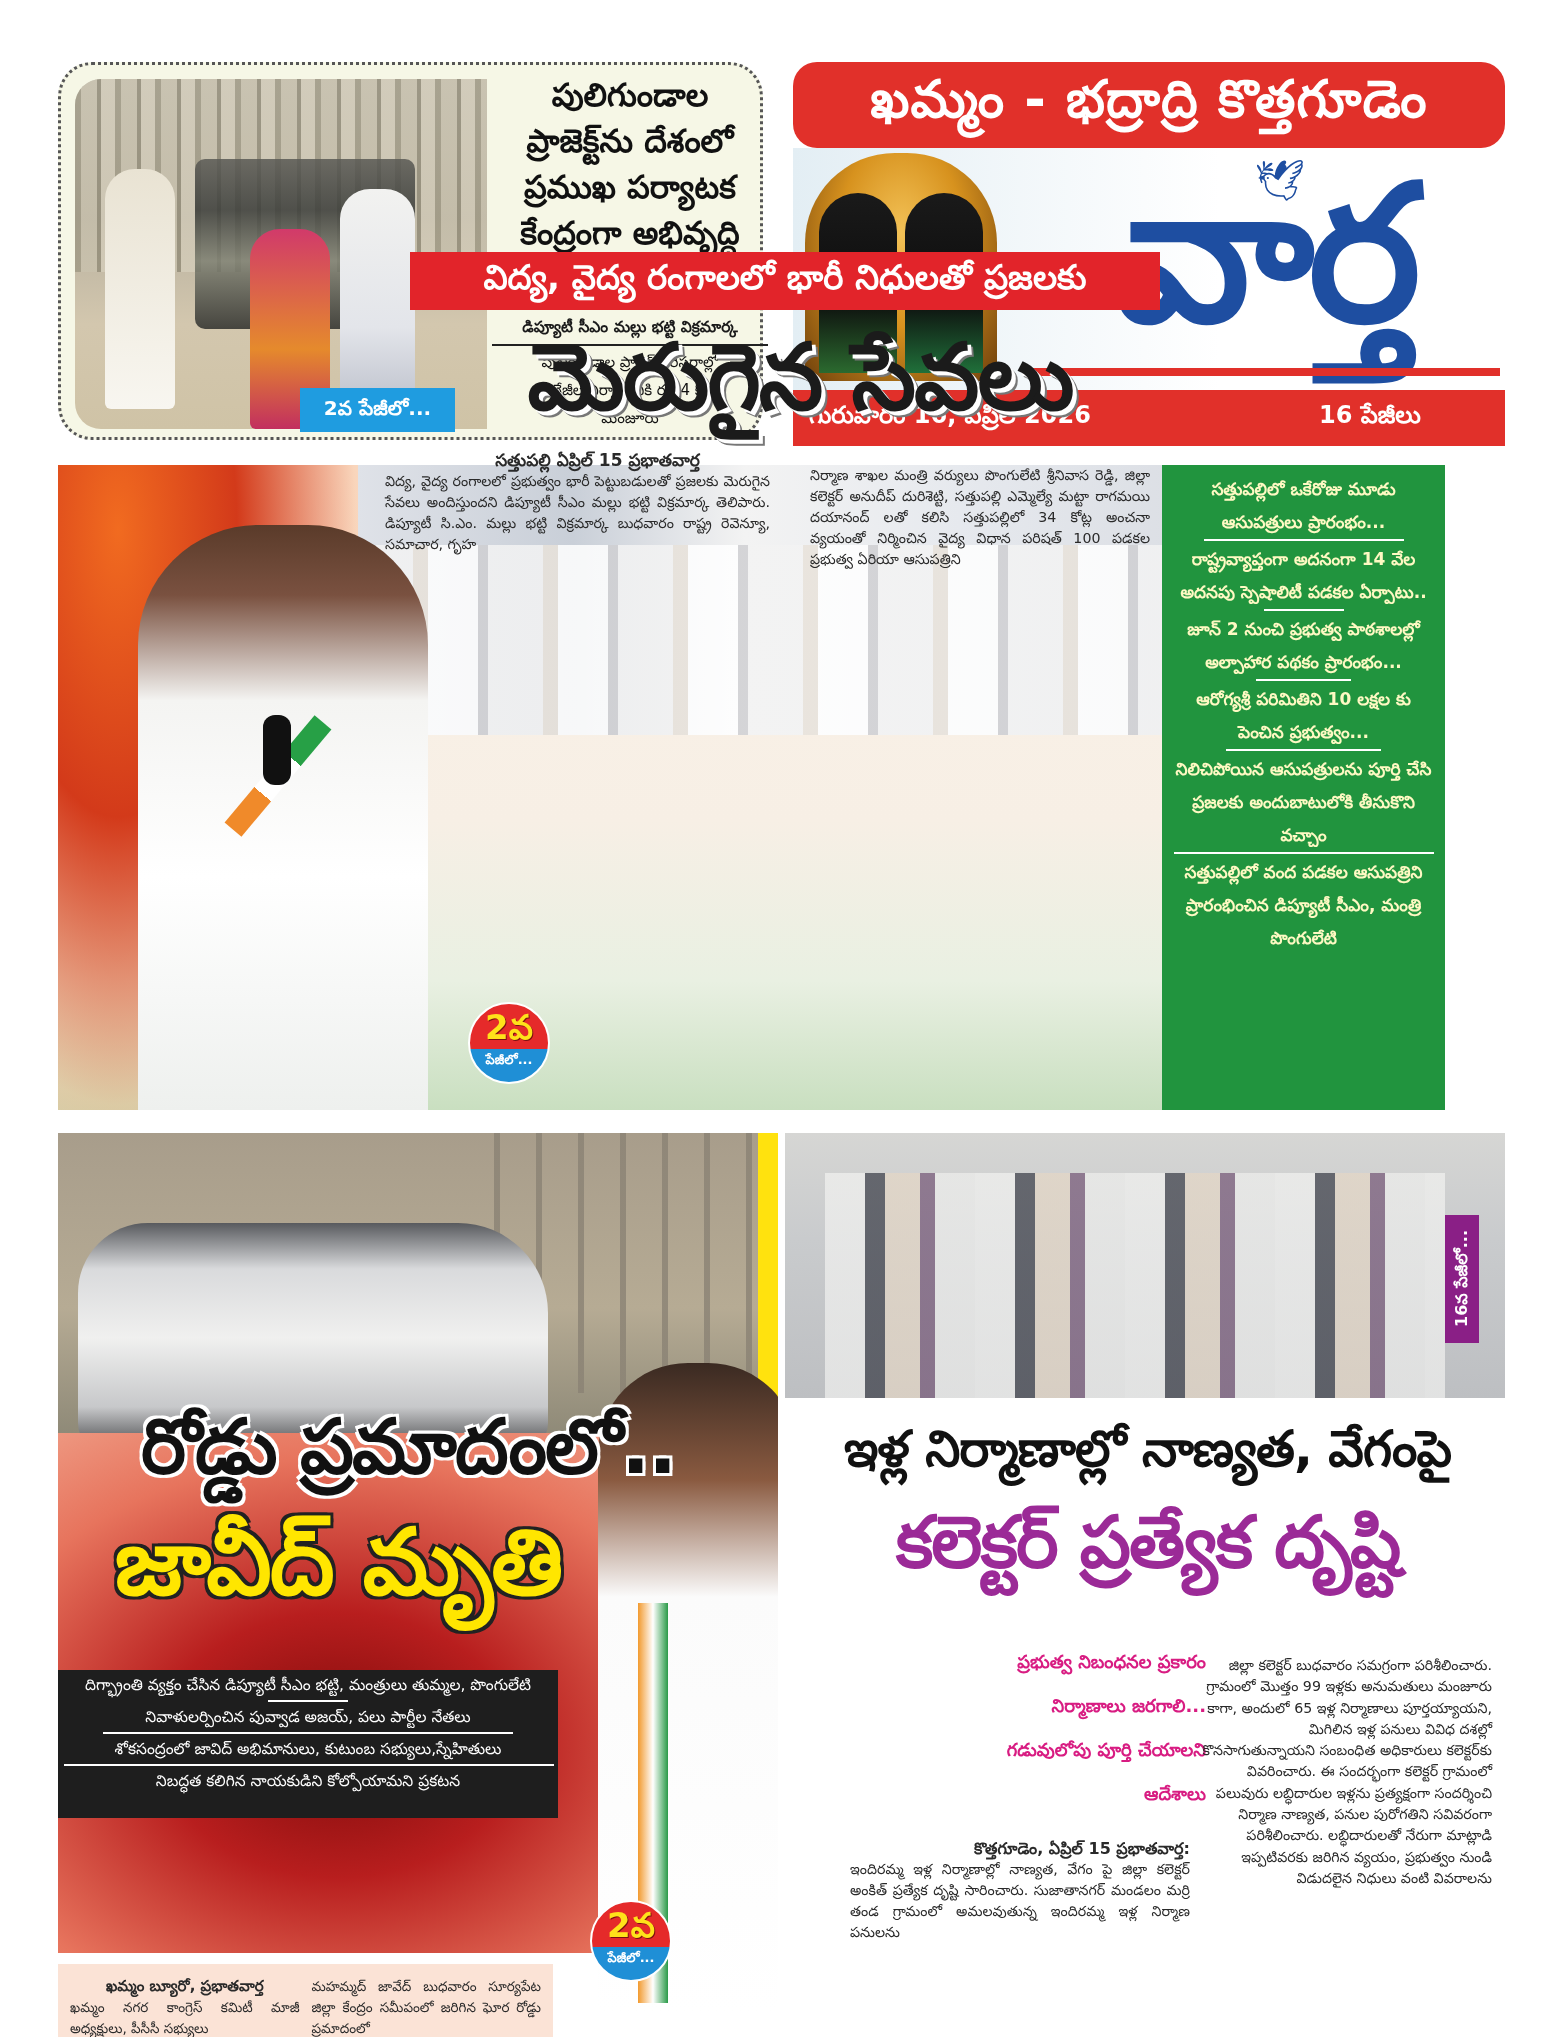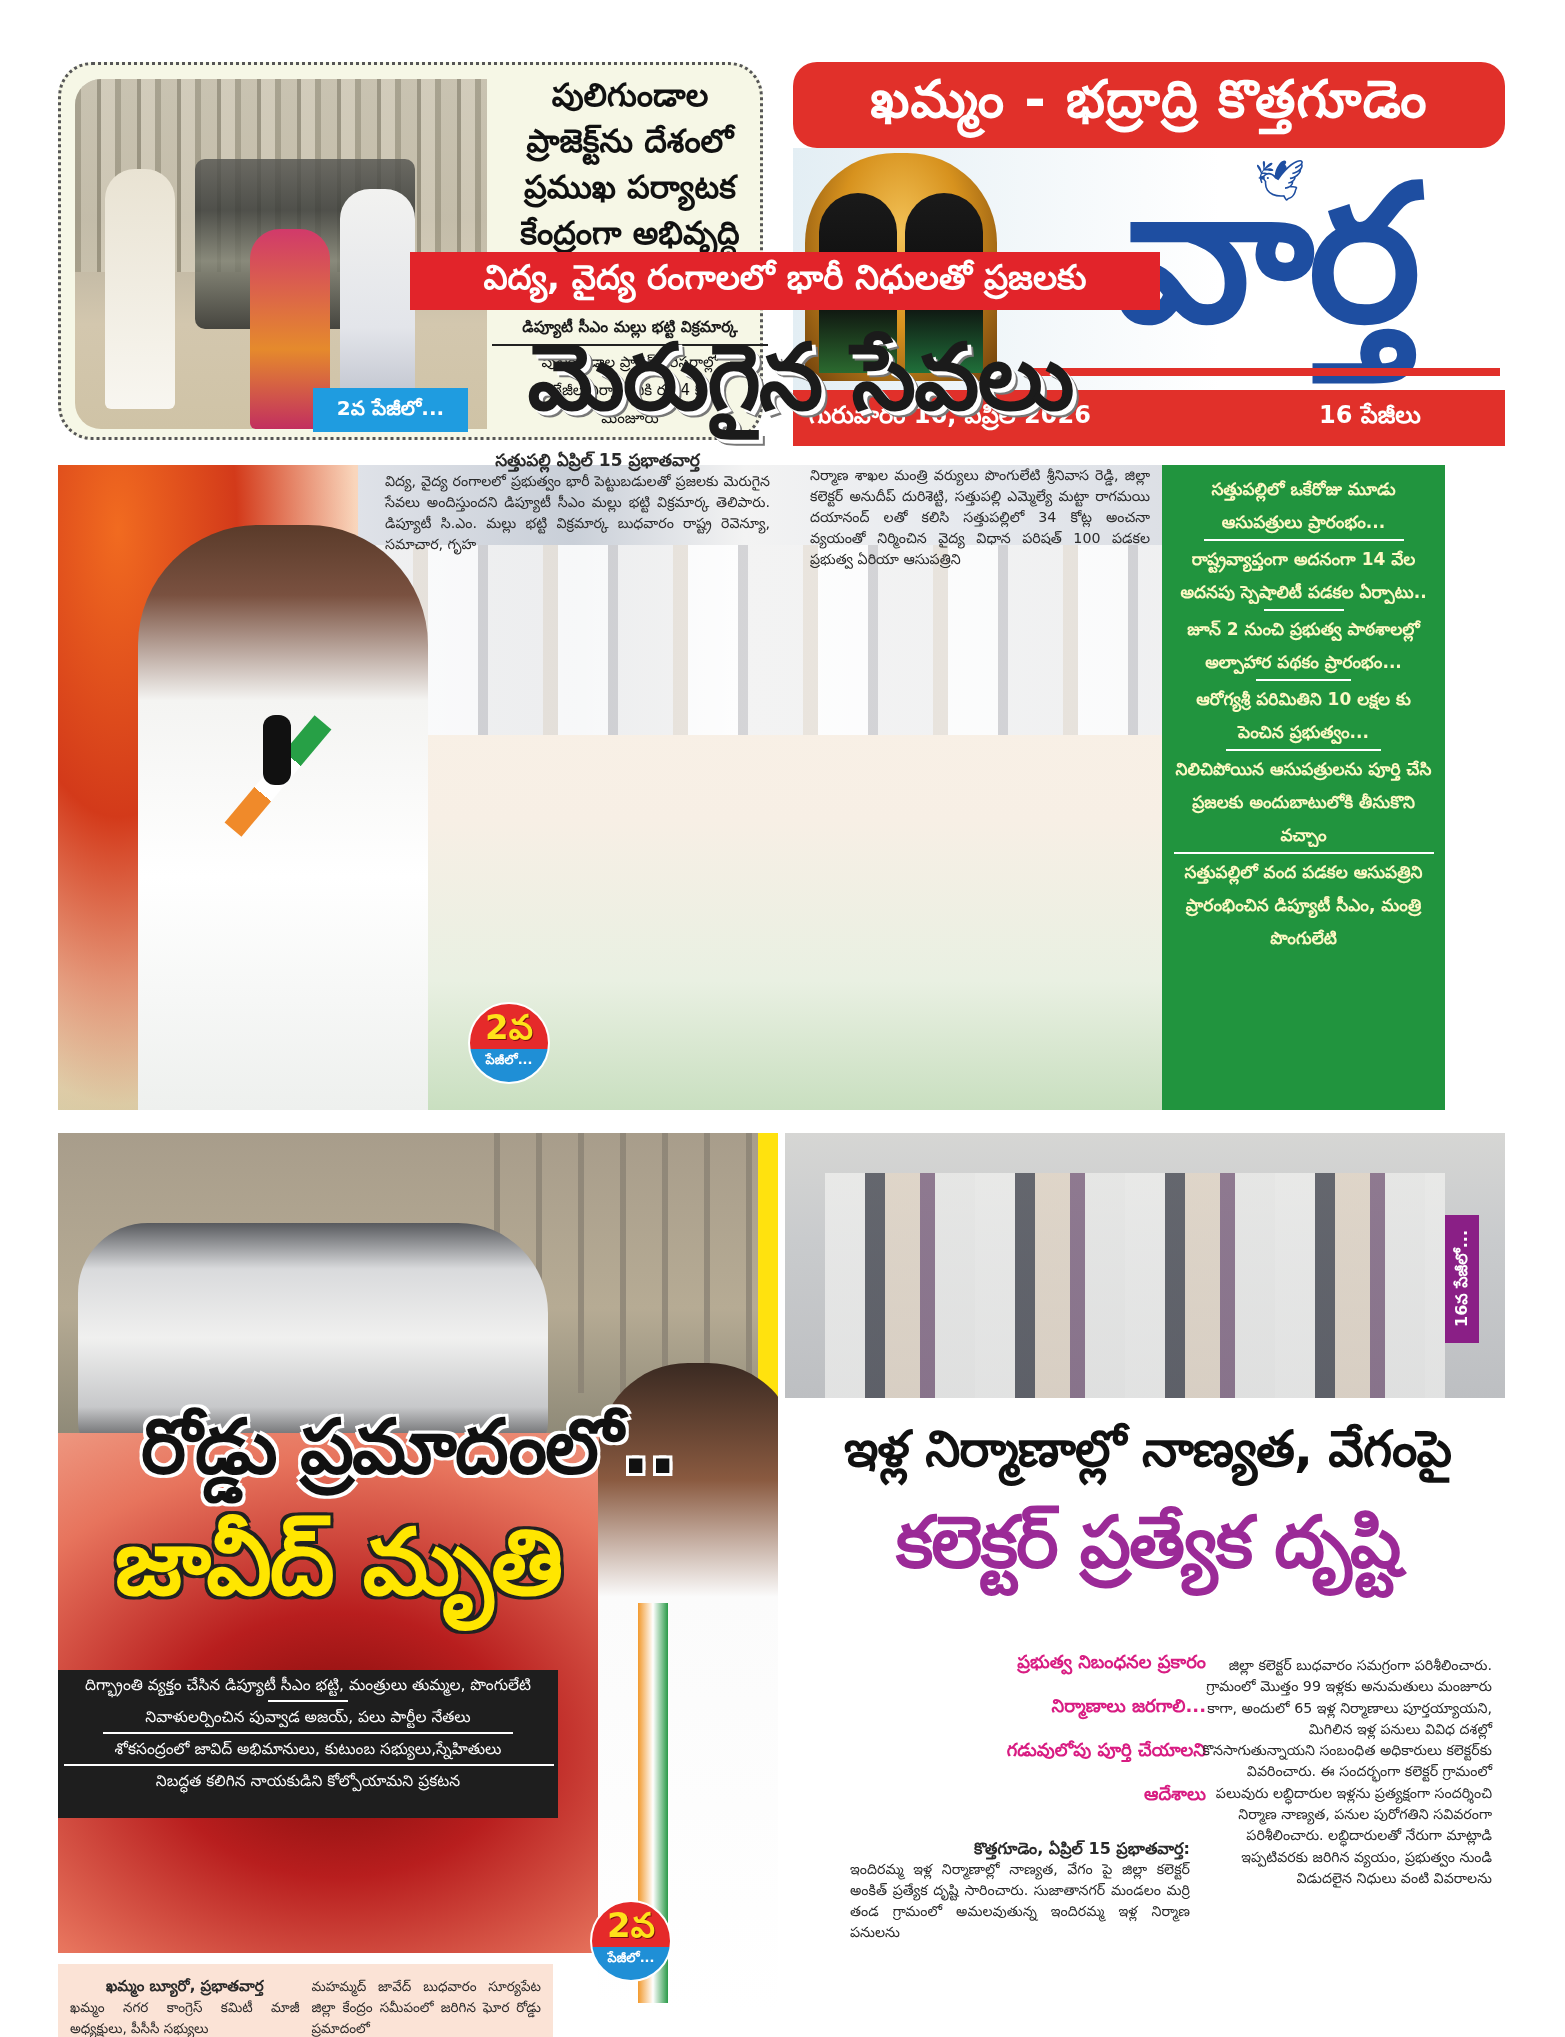--- a/index.html
+++ b/index.html
@@ -20,21 +20,21 @@
   }
   .top-photo .trees { left:0; top:0; width:100%; height:55%;
     background: repeating-linear-gradient(90deg,#9a947f 0 6px,#c9c2ae 6px 22px,#8a8470 22px 26px,#d6cfbc 26px 40px); opacity:.7; }
   .top-photo .jeep { left: 120px; top: 80px; width: 220px; height: 170px;
     background: linear-gradient(180deg,#5a5a55 0%,#3b3d3a 30%,#7e8072 60%,#2d2e2b 100%); border-radius: 10px; opacity:.85; }
   .top-photo .person1 { left: 30px; top: 90px; width: 70px; height: 240px; background: linear-gradient(180deg,#e9e3d3,#f8f6f0); border-radius: 30px 30px 6px 6px; }
   .top-photo .person2 { left: 175px; top: 150px; width: 80px; height: 200px; background: linear-gradient(180deg,#d13a6a,#e58a2c 60%,#c22f5f); border-radius: 30px 30px 6px 6px; }
   .top-photo .person3 { left: 265px; top: 110px; width: 75px; height: 230px; background: linear-gradient(180deg,#f2f2f0,#e3e5ea 60%,#b8bcc8); border-radius: 30px 30px 6px 6px; }
   .page-tag-blue {
     left: 300px; top: 388px; width: 155px; height: 44px; background: #1f9ce0; color: #fff;
-    font-size: 20px; font-weight: bold; display: flex; align-items: center; justify-content: center; margin-left: 13px;
+    font-size: 20px; font-weight: bold; display: flex; align-items: center; justify-content: center;
   }
   .top-headline {
     left: 500px; top: 72px; width: 260px; text-align: center;
     font-family: "DejaVu Sans", sans-serif; font-weight: bold; font-size: 32px; line-height: 46px; color: #111;
   }
   .top-byline {
     left: 492px; top: 318px; width: 276px; text-align: center; font-size: 15.5px; font-weight: bold;
     padding-bottom: 5px; border-bottom: 2px solid #222;
   }
   .top-sub {

